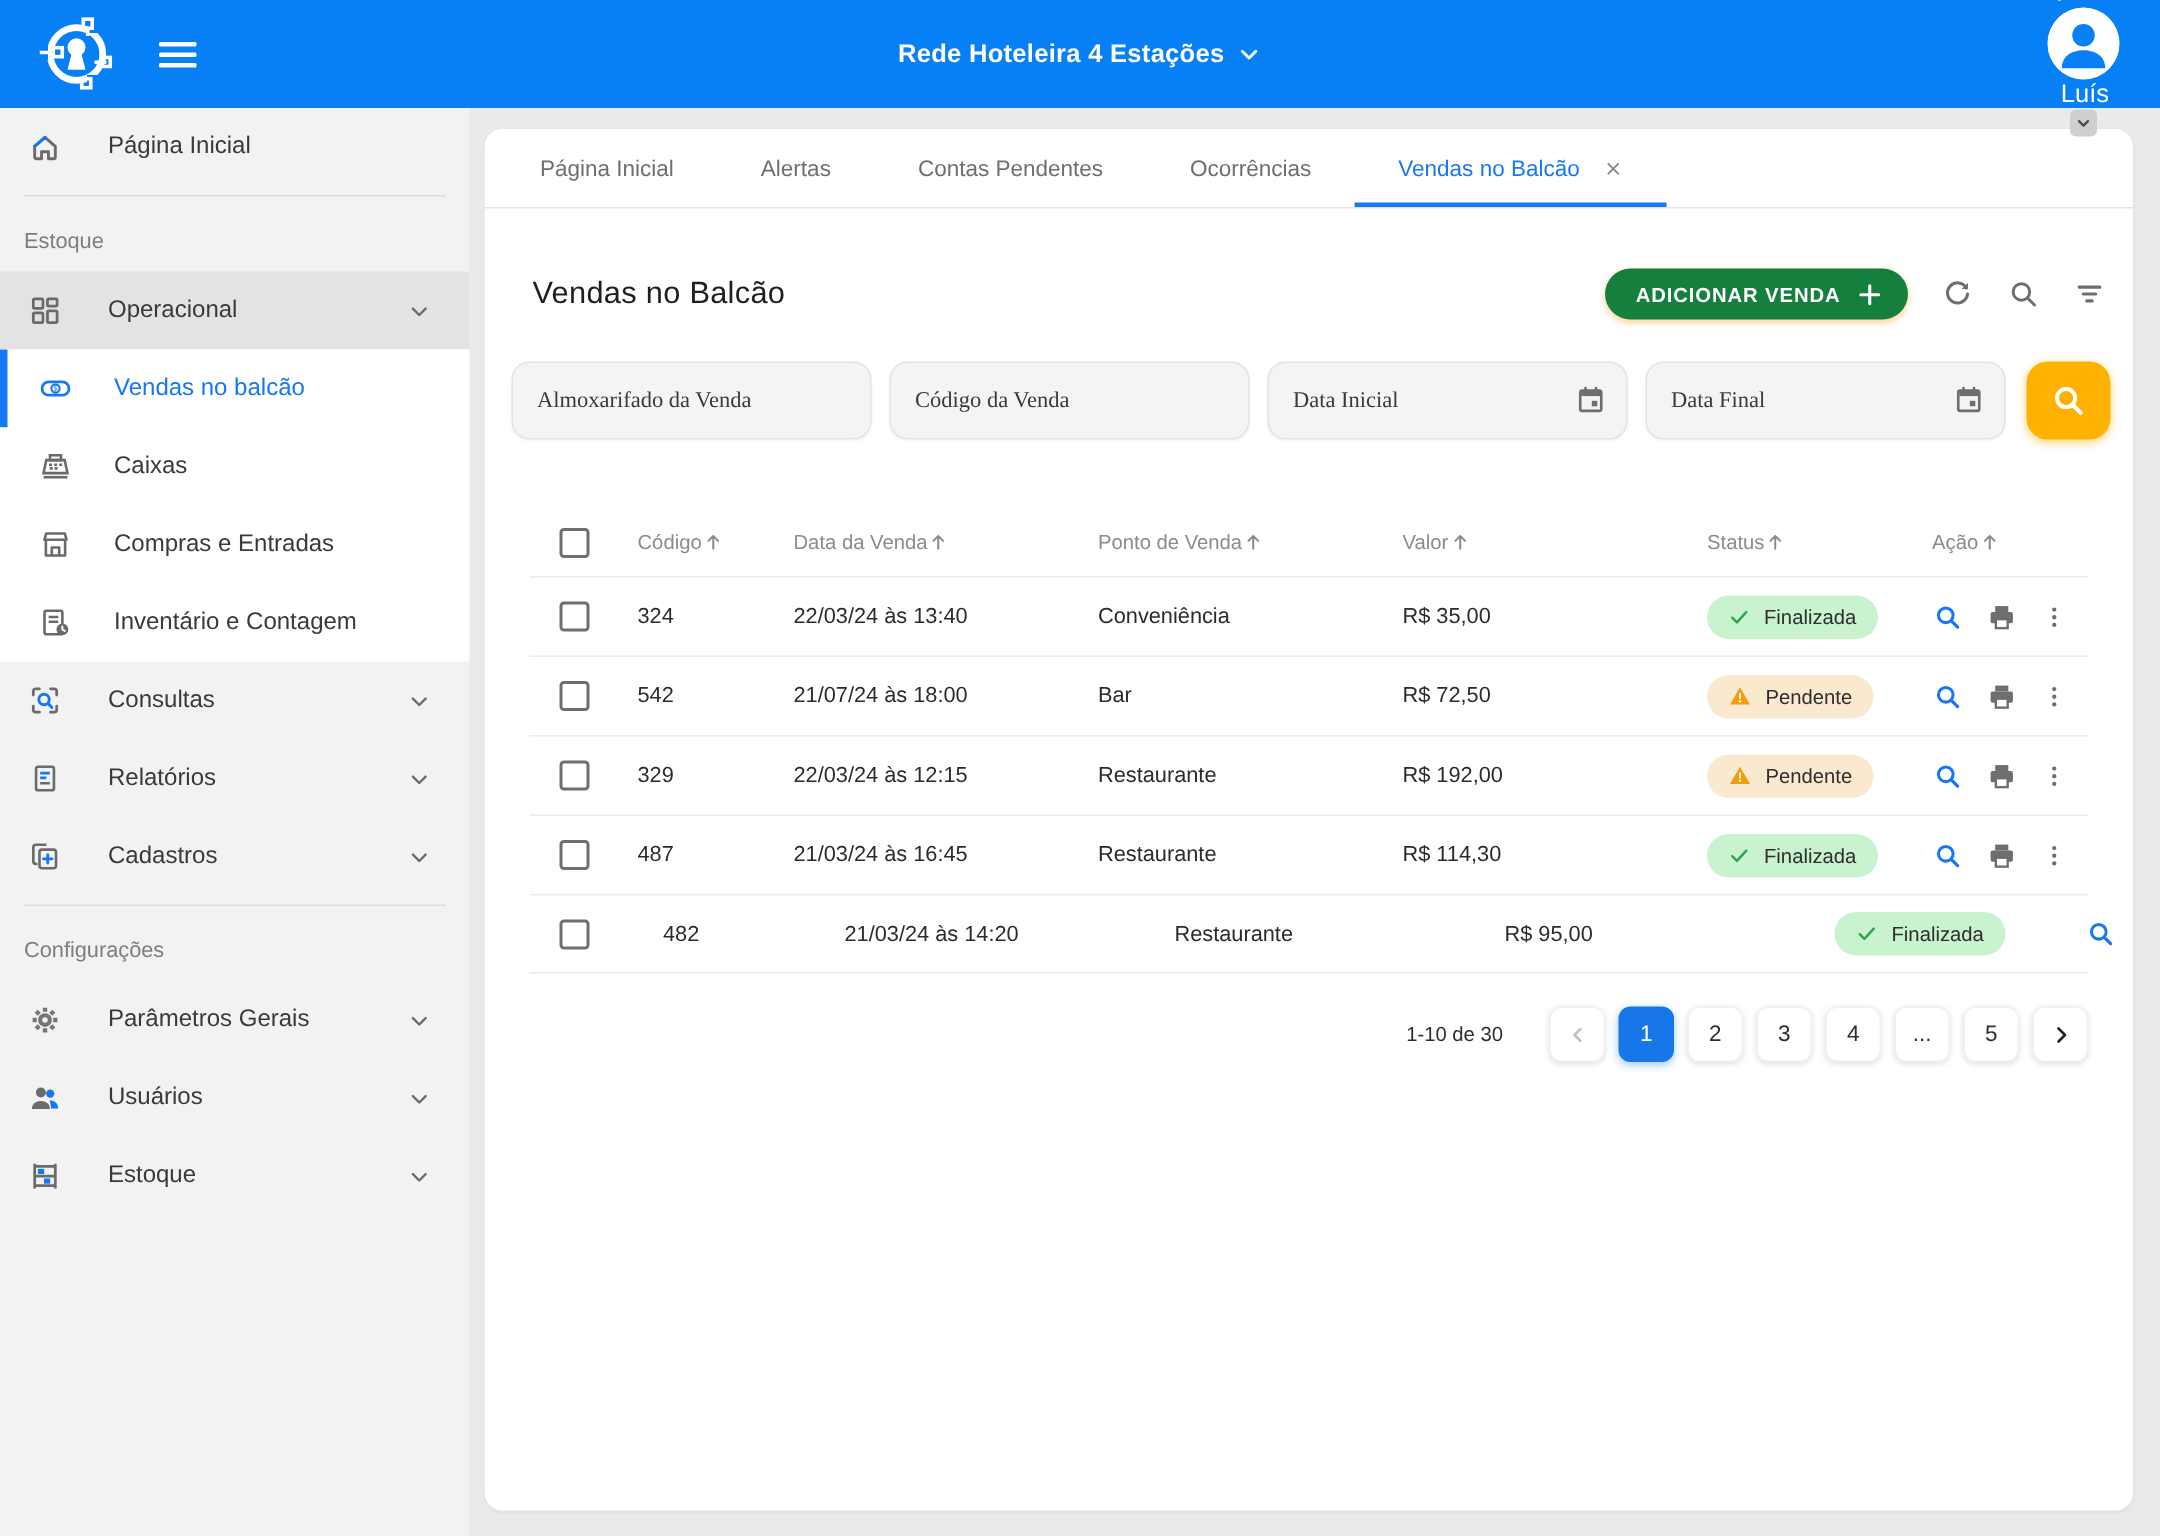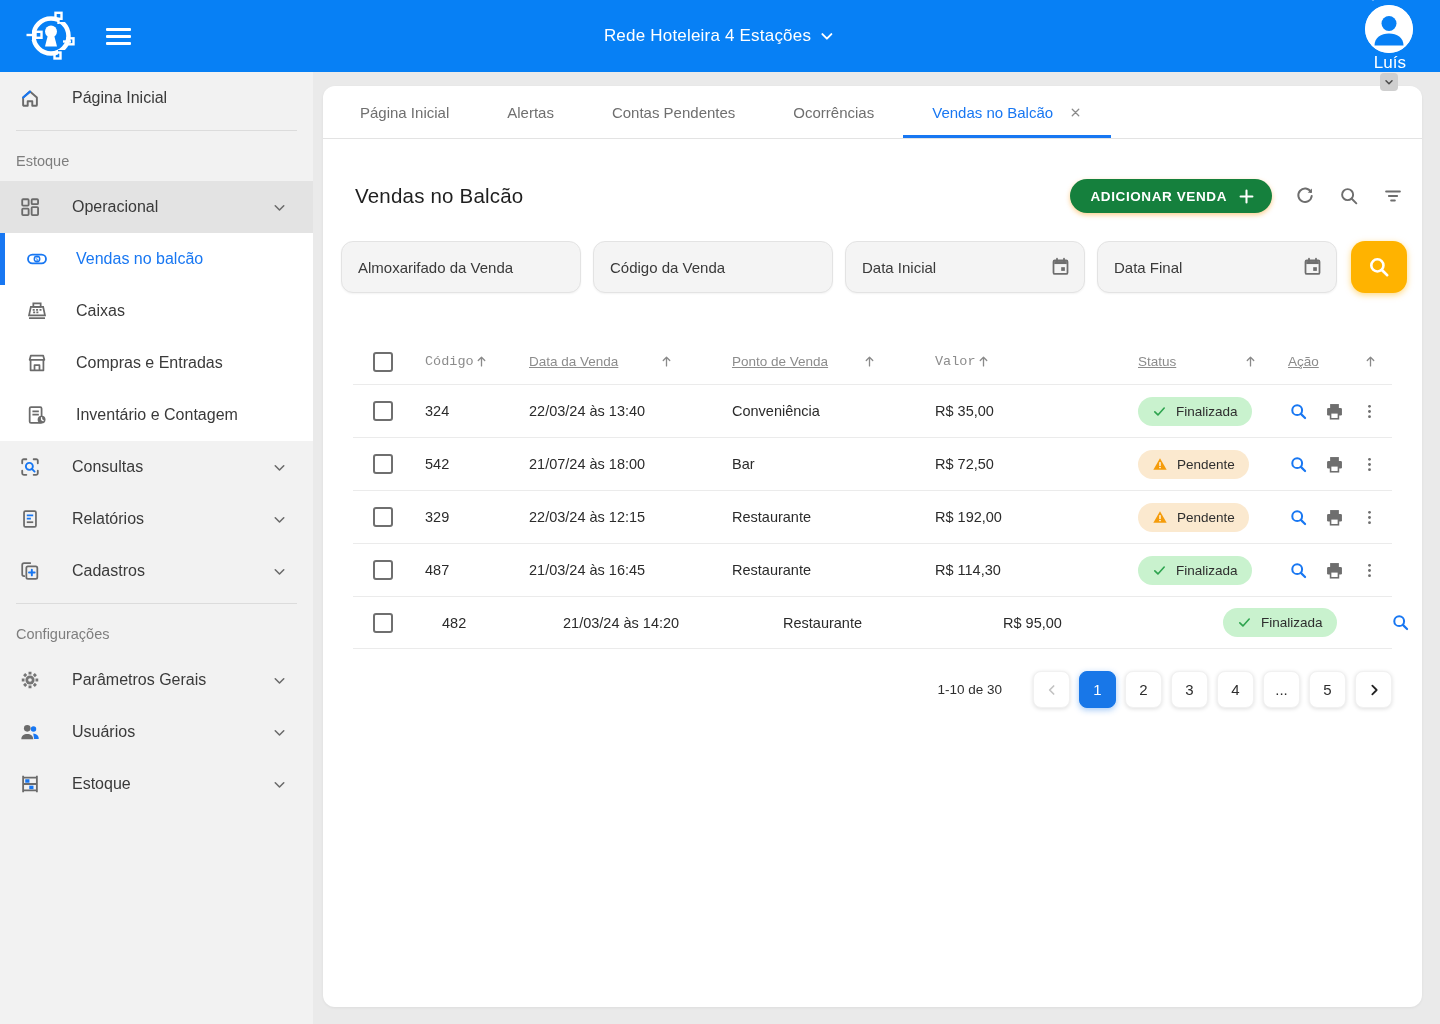--- a/index.html
+++ b/index.html
@@ -5,21 +5,21 @@
   * { margin:0; padding:0; box-sizing:border-box; }
   html,body { width:1440px; height:1024px; overflow:hidden; }
   body { font-family:"Liberation Sans","DejaVu Sans",sans-serif; background:#EAEAEA; color:#2E2E2E; }
   svg { display:block; }
 
   
   .topbar { position:fixed; top:0; left:0; width:1440px; height:72px; background:#0780F5; display:flex; align-items:center; padding:0 24px; z-index:30; }
   .logo { width:52px; height:52px; margin-left:1px; }
   .hamburger { margin-left:25px; background:none; border:none; cursor:pointer; display:flex; flex-direction:column; gap:4px; padding:4px; }
   .hamburger span { width:25px; height:3px; background:#fff; border-radius:1px; }
-  .app-title { position:absolute; left:50%; transform:translateX(-50%); display:flex; align-items:center; gap:7px; color:#fff; font-size:17px; font-weight:normal; letter-spacing:.2px; cursor:pointer; }
+  .app-title { position:absolute; left:50%; transform:translateX(-50%); display:flex; align-items:center; gap:7px; color:#fff; font-size:17px; font-weight:bold; letter-spacing:.2px; cursor:pointer; }
   .topbar-right { margin-left:auto; display:flex; align-items:center;flex-direction:column; }
   .bell-btn { background:none; border:none; cursor:pointer; margin-right:32px; }
   .avatar { width:48px; height:48px; border-radius:50%; background:#fff; overflow:hidden; cursor:pointer; }
   .user-name { color:#fff; font-size:17px; margin:0 10px 0 12px; }
   .user-chevron { width:18px; height:18px; border-radius:4px; background:#CFCFCF; display:flex; align-items:center; justify-content:center; border:none; cursor:pointer; }
 
   
   .sidebar { position:fixed; top:72px; left:0; width:313px; height:952px; background:#F2F2F2; overflow:hidden; z-index:20; }
   .search-wrap { position:relative; margin:17px 16px 20px; }
   .search-wrap input { width:100%; height:45px; border:1px solid #8F8F8F; border-radius:14px; background:#fff; padding:0 46px 0 16px; font-size:15.5px; font-family:inherit; color:#333; outline:none; }
@@ -49,35 +49,35 @@
 
   .content { flex:1; padding:0 18px; display:flex; flex-direction:column; }
   .page-header { display:flex; align-items:center; padding:40px 0 0 14px; }
   .page-title { font-size:20.5px; font-weight:500; color:#1F1F1F; letter-spacing:.2px; }
   .header-actions { margin-left:auto; display:flex; align-items:center; gap:22px; }
   .add-btn { display:flex; align-items:center; gap:10px; height:34px; padding:0 16px 0 20px; border:none; border-radius:17px; background:#15803d; color:#fff; font-size:13.5px; font-weight:bold; letter-spacing:.6px; font-family:inherit; cursor:pointer; box-shadow:0 2px 5px rgba(250,148,5,.45); }
   .icon-btn { background:none; border:none; cursor:pointer; color:#6E6E6E; display:flex; }
 
   .filters { display:flex; gap:12px; margin-top:28px; padding-left:0; }
   .ffield { position:relative; width:240px; height:52px; flex:none; }
-  .ffield input { width:100%; height:100%; background:#F4F4F4; border:1px solid #E3E3E3; border-radius:12px; padding:0 16px; font-size:15px; font-family:Liberation Sans, sans-serif; color:#0369a1; outline:none; box-shadow:0 1px 2px rgba(0,0,0,.05); }
+  .ffield input { width:100%; height:100%; background:#F4F4F4; border:1px solid #E3E3E3; border-radius:12px; padding:0 16px; font-size:15px; font-family:Liberation Serif, serif; color:#0369a1; outline:none; box-shadow:0 1px 2px rgba(0,0,0,.05); }
   .ffield input::placeholder { color:#3A3A3A; opacity:1; }
   .ffield.with-icon input { padding-right:46px; }
   .ffield .calicon { position:absolute; right:14px; top:15px; }
   .filter-search-btn { width:56px; height:52px; margin-left:2px; border:none; border-radius:14px; background:#FFB300; display:flex; align-items:center; justify-content:center; cursor:pointer; box-shadow:0 2px 6px rgba(255,179,0,.5); flex:none; }
 
   
   .table { margin:46px 12px 0; }
   .thead, .trow { display:grid; grid-template-columns:48px 110px 203px 203px 203px 150px 1fr; align-items:center; }
   .thead { height:45px; color:#8C8C8C; font-size:13.5px; }
   .trow { height:53px; border-top:1px solid #EBEBEB; font-size:14.5px; color:#2B2B2B; }
   .trow:last-of-type { border-bottom:1px solid #EBEBEB;gap:17px; }
   .hcell { display:flex; align-items:center; padding-left:18px; }
-  .hcell.grow { justify-content:space-between; padding-right:40px;text-decoration:underline; }
-  .hcell.tight { gap:0;font-family:Liberation Mono, monospace; }
+  .hcell.grow { padding-right:40px; }
+  .hcell.tight { gap:0; }
   .hcell.codigo { padding-left:24px; }
   .hcell.status-h { padding-right:12px; }
   .hcell.acao-h { padding-right:14px; }
   .cell { padding-left:18px; }
   .cell.codigo { padding-left:24px; }
   .cbwrap { display:flex; justify-content:center; padding-left:12px; }
   .checkbox { width:20px; height:20px; border:2px solid #6F6F6F; border-radius:3px; background:#fff; cursor:pointer; display:inline-block; }
   .pill { display:inline-flex; align-items:center; gap:9px; height:29px; padding:0 14px; border-radius:15px; font-size:13.5px; color:#2E2E2E; }
   .pill.success { background:#C9F2CE; }
   .pill.warning { background:#FBE9CF; }

